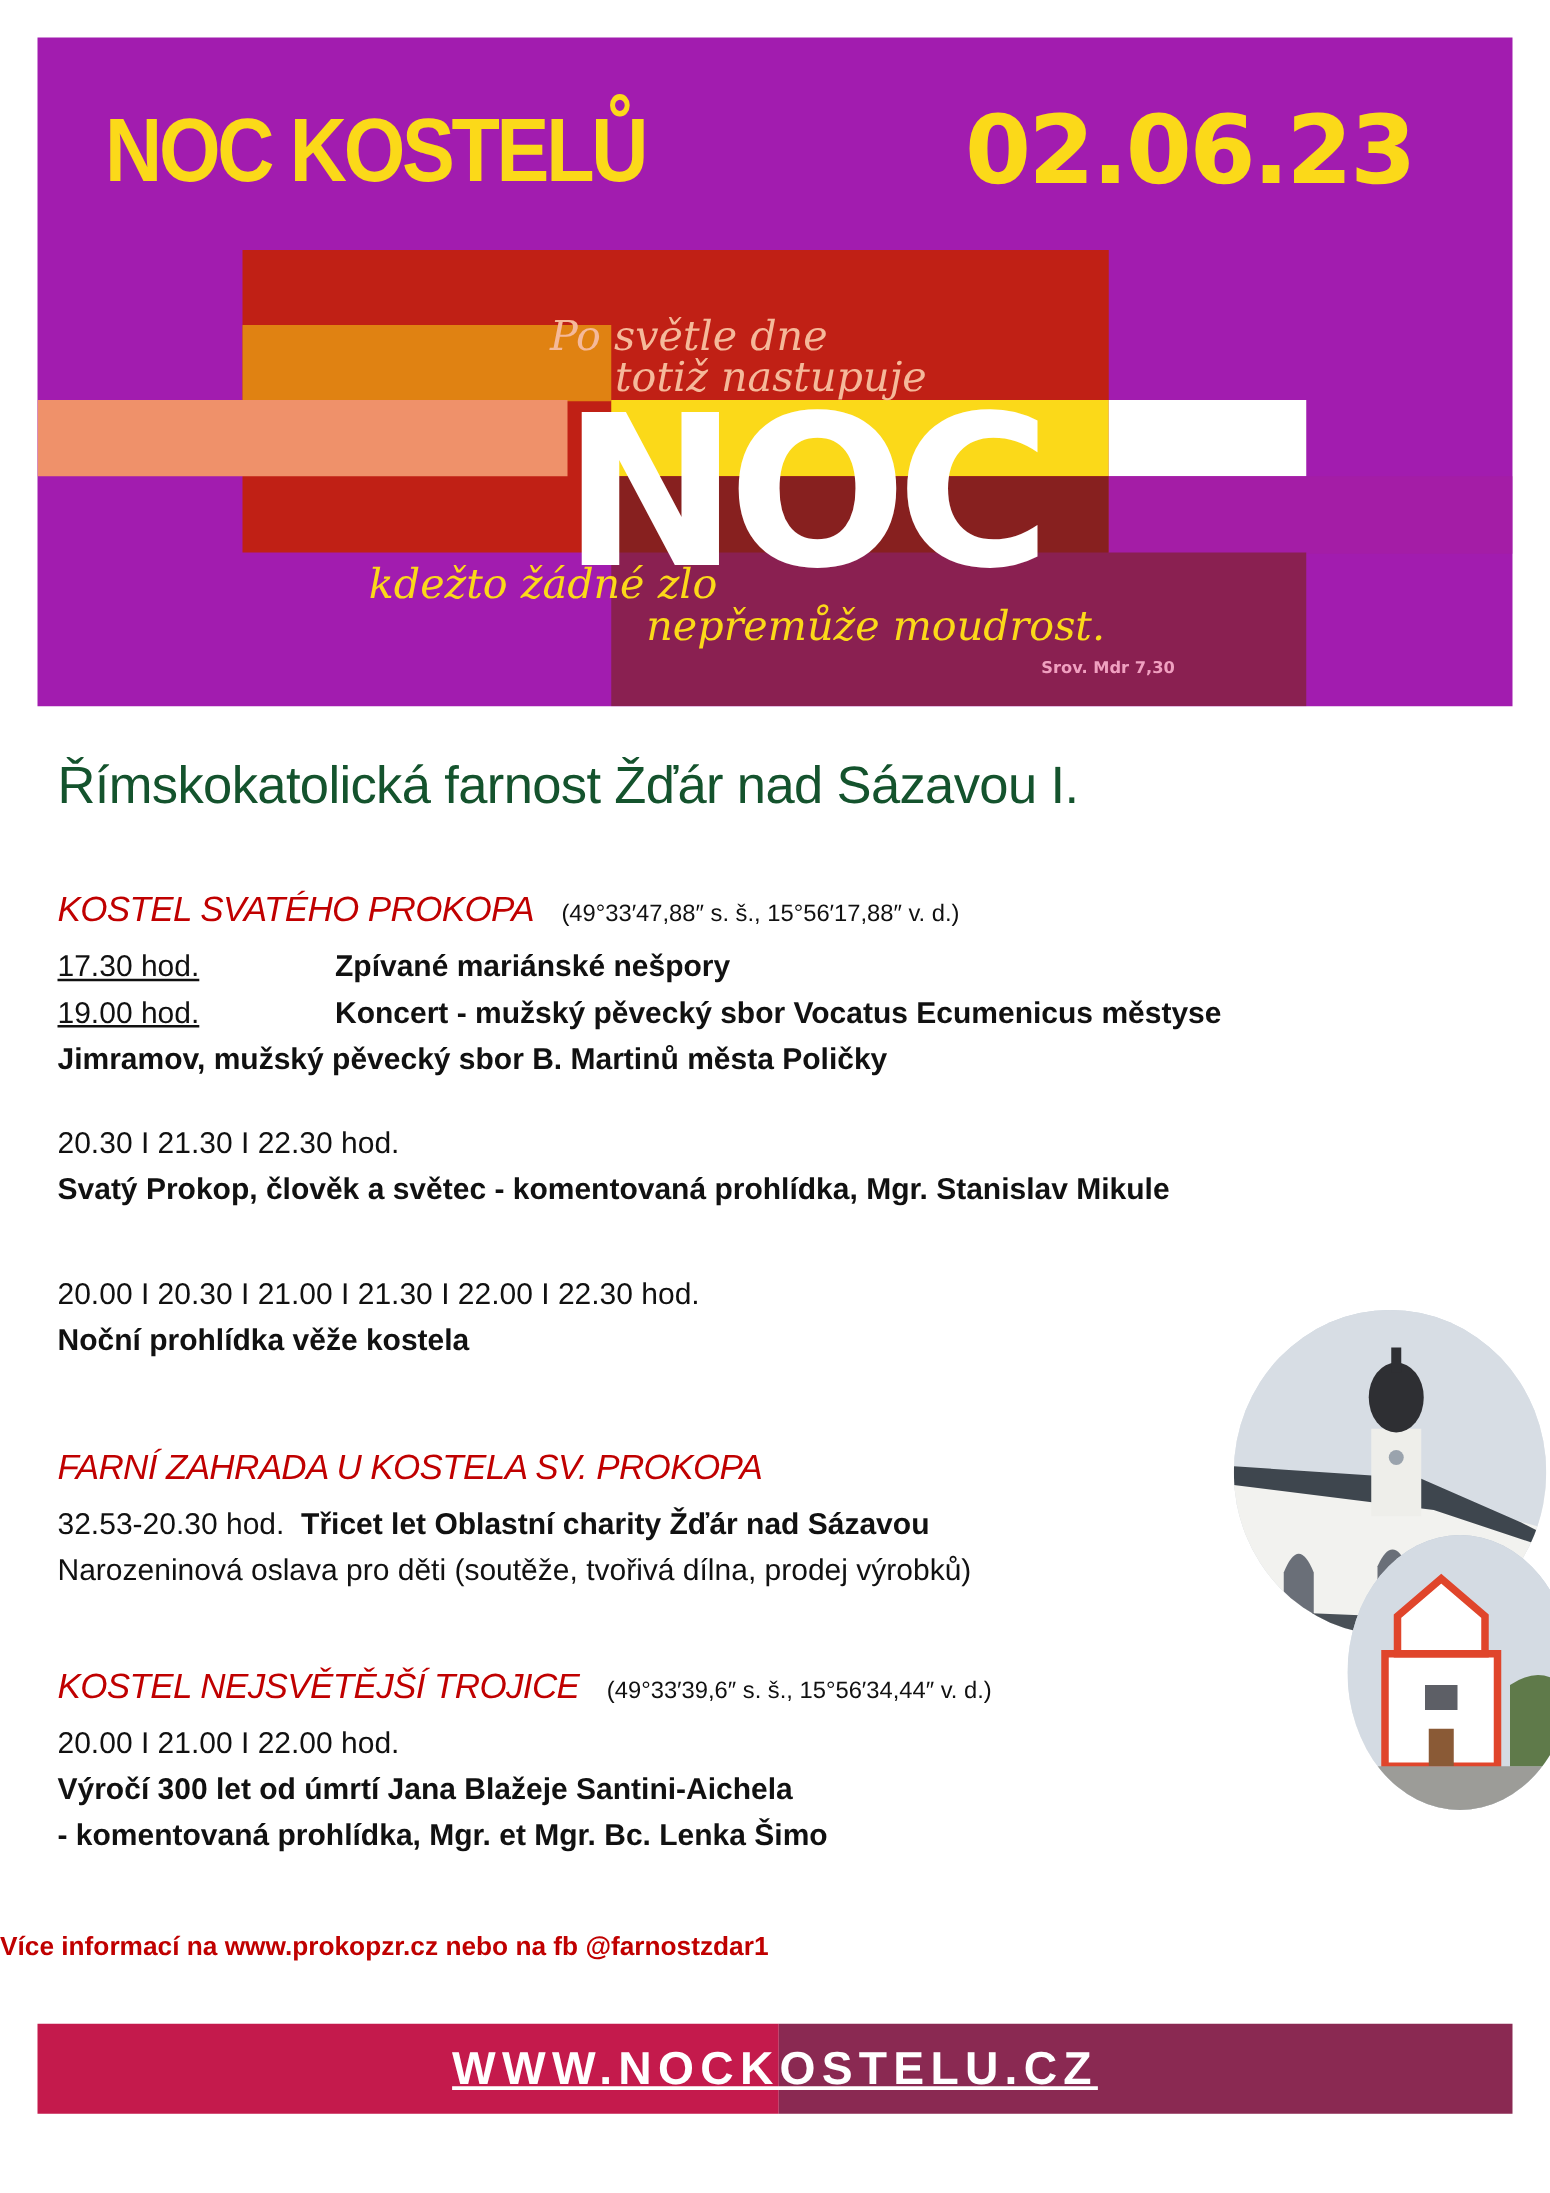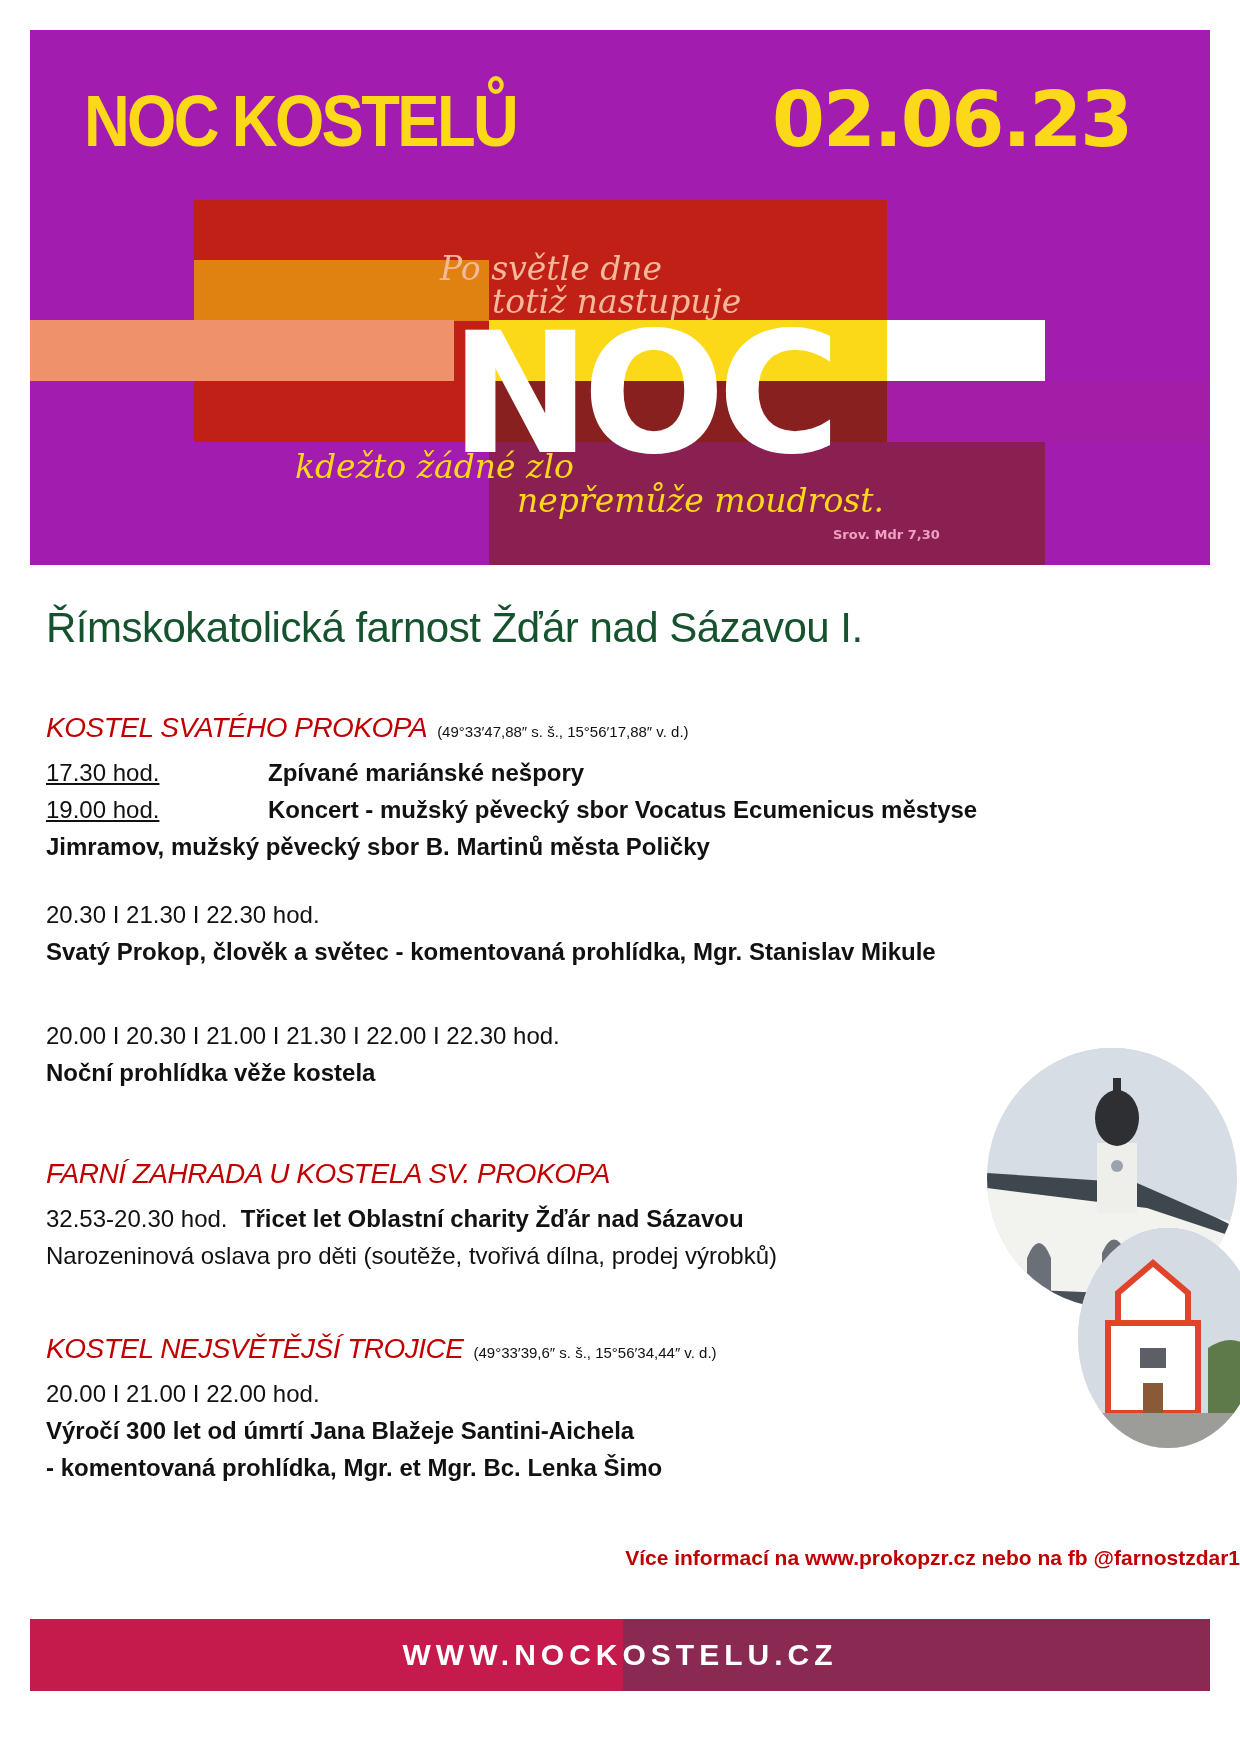--- a/index.html
+++ b/index.html
@@ -24,31 +24,31 @@
   .verse1 .l2 { display: block; padding-left: 52px; }
   .big-noc { position: absolute; left: 420px; top: 280px; font-family: "DejaVu Sans", sans-serif; font-weight: bold; font-size: 168px; color: #ffffff; letter-spacing: -8px; line-height: 1; }
   .verse2 { position: absolute; left: 265px; top: 420px; font-family: "DejaVu Serif", serif; font-style: italic; font-size: 33px; color: #fbd919; line-height: 34px; }
   .verse2 .l2 { display: block; padding-left: 222px; text-align: right; }
   .srov { position: absolute; left: 803px; top: 497px; font-family: "DejaVu Sans", sans-serif; font-weight: bold; font-size: 13px; color: #f0a0c0; }
 
   
   .parish { position: absolute; left: 46px; top: 604px; font-family: "Liberation Sans", sans-serif; font-weight: normal; font-size: 42px; color: #14532d; white-space: nowrap; letter-spacing: -0.5px; }
   .sec { position: absolute; left: 46px; white-space: nowrap; }
   .h-red { font-weight: normal; font-size: 28px; color: #c00000; letter-spacing: -0.5px; font-style: italic; }
-  .coords { font-size: 15px; color: #111; margin-left: 10px; }
+  .coords { font-size: 19px; color: #111; margin-left: 22px; }
   .line { font-size: 24px; color: #111; line-height: 37px; white-space: nowrap; }
   .bold { font-weight: bold; }
   .time { display: inline-block; width: 222px; text-decoration: underline; }
 
-  .more { position: absolute; left: 0; width: 1240px; top: 1546px; text-align: right; font-weight: bold; font-size: 21px; color: #c00000; }
+  .more { position: absolute; left: 0; width: 1240px; top: 1546px; text-align: left; font-weight: bold; font-size: 21px; color: #c00000; }
 
   .footer { position: absolute; left: 30px; top: 1619px; width: 1180px; height: 72px; display: flex; }
   .footer .left { width: 593px; background: #c41a4c; }
   .footer .right { flex: 1; background: #8a2952; }
-  .footer-text { position: absolute; left: 30px; top: 1619px; width: 1180px; height: 72px; line-height: 72px; text-align: center; font-weight: bold; font-size: 30px; color: #ffffff; letter-spacing: 5px; }
+  .footer-text { position: absolute; left: 30px; top: 1619px; width: 1180px; height: 72px; line-height: 72px; text-align: center; font-weight: bold; font-size: 37px; color: #ffffff; letter-spacing: 5px; text-decoration: underline; }
 
   
   .photo { position: absolute; border-radius: 50%; overflow: hidden; }
   .photo1 { left: 987px; top: 1048px; width: 250px; height: 260px; background: linear-gradient(180deg, #c9d2dc 0%, #e3e7ec 40%, #f4f4f2 60%, #e9e9e6 100%); }
   .photo2 { left: 1078px; top: 1228px; width: 180px; height: 220px; background: linear-gradient(180deg, #b6c3d1 0%, #dde3ea 40%, #ececec 80%, #a7a7a2 100%); }
 </style>
 </head>
 <body>
 
 <div class="banner">

